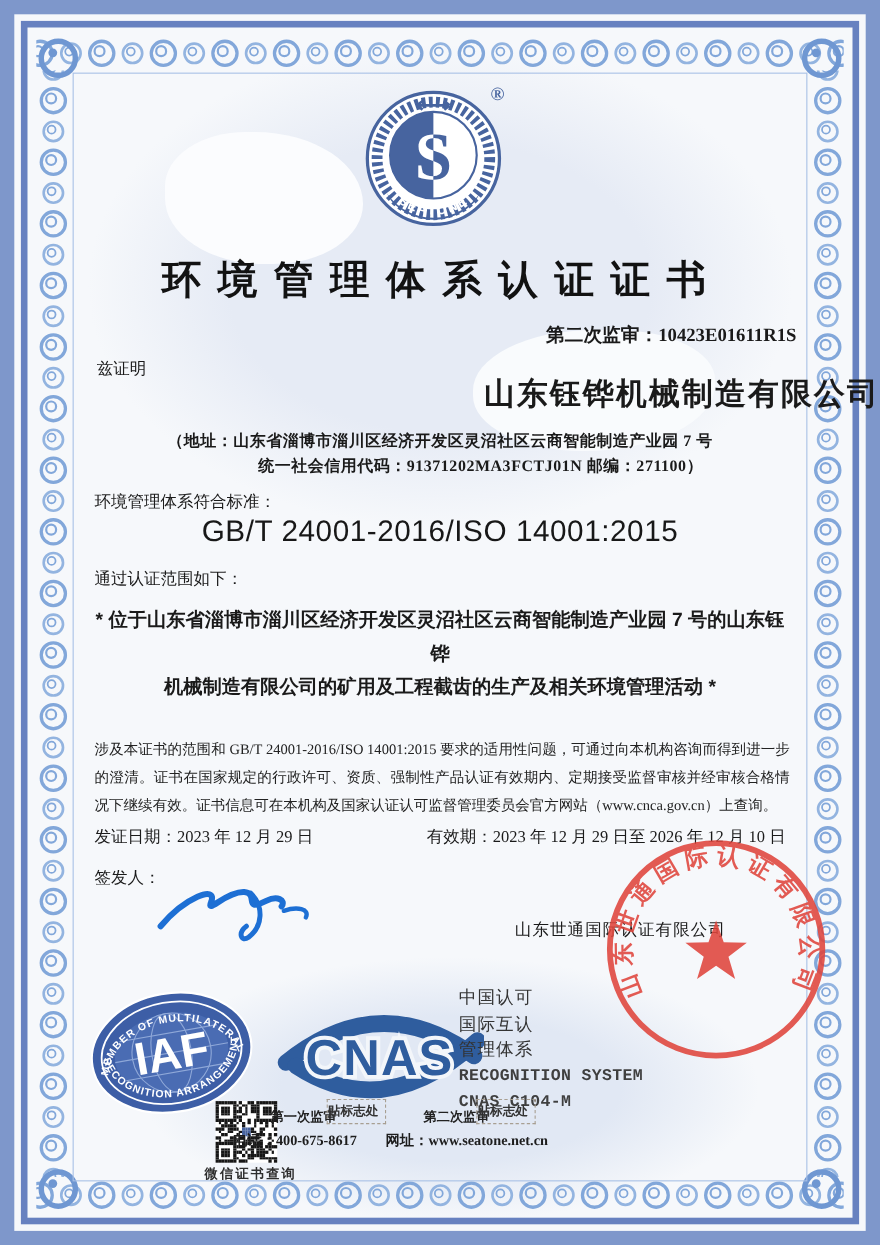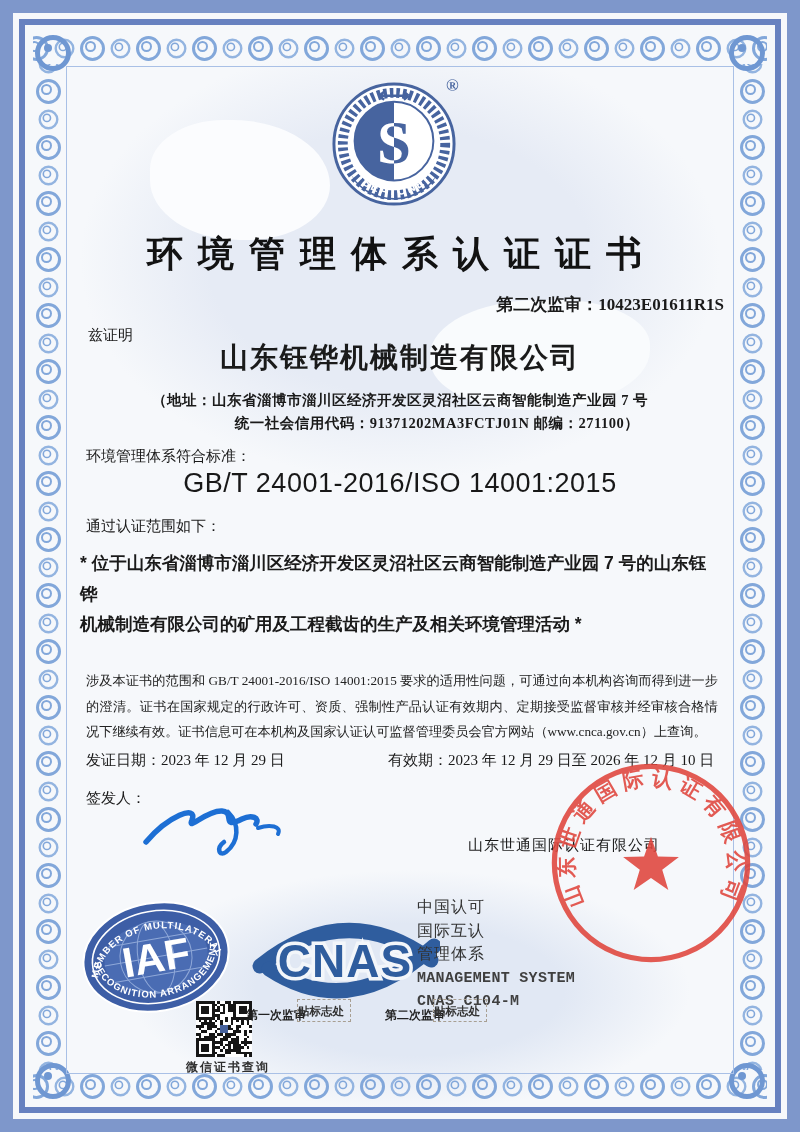--- a/index.html
+++ b/index.html
@@ -33,29 +33,29 @@
   .wm-sweep{left:130px;top:870px;width:560px;height:240px;
     background:radial-gradient(closest-side,#e1e8f4 55%,rgba(225,232,244,0));}
   
   .abs{position:absolute;z-index:3;}
   .seatone{left:330px;top:78px;width:128px;height:132px;}
   .regmark{left:446px;top:76px;font-size:17px;font-weight:bold;color:#47649f;font-family:"Liberation Serif",serif;}
   .title{left:0;top:230px;width:100%;text-align:center;font-size:36px;font-weight:bold;
     letter-spacing:15px;padding-left:4px;box-sizing:border-box;color:#121212;}
   .certno{right:76px;top:293px;font-size:17px;font-weight:bold;}
   .certify{left:88px;top:326px;font-size:15px;}
-  .company{left:0;top:339px;width:100%;text-align:center;font-size:28px;font-weight:bold;
+  .company{left:0;top:339px;width:100%;text-align:right;font-size:28px;font-weight:bold;
     font-family:"Liberation Sans","DejaVu Sans",sans-serif;letter-spacing:2px;}
   .addr{left:0;width:100%;text-align:center;font-size:14.5px;font-weight:bold;letter-spacing:.5px;}
   .addr1{top:391px;} .addr2{top:414px;margin-left:37px;}
   .label{left:86px;font-size:15px;}
   .std-label{top:447px;} .scope-label{top:517px;}
   .standard{left:0;top:468px;width:100%;text-align:center;font-size:27px;
     font-family:"Liberation Sans","DejaVu Sans",sans-serif;color:#181818;letter-spacing:.5px;}
-  .scope{left:80px;top:548px;width:640px;font-size:17.5px;font-weight:bold;
+  .scope{left:80px;top:548px;width:640px;text-align:center;font-size:17.5px;font-weight:bold;
     line-height:1.75;font-family:"Liberation Sans","DejaVu Sans",sans-serif;}
   .disclaimer{left:86px;top:668px;width:632px;font-size:13.2px;line-height:1.95;text-align:justify;color:#222;}
   .daterow{top:751px;font-size:15px;}
   .issue{left:86px;} .valid{left:388px;}
   .signer{left:86px;top:789px;font-size:15px;}
   .signature{left:140px;top:798px;width:185px;height:66px;}
   .issuer{left:468px;top:836px;font-size:15px;letter-spacing:1px;}
   .stamp{left:546px;top:758px;width:210px;height:210px;opacity:.88;}
   .iaf{left:80px;top:900px;width:152px;height:114px;}
   .cnas{left:250px;top:914px;width:190px;height:90px;}
@@ -334,21 +334,21 @@
   <svg class="abs cnas" viewBox="0 0 190 90">
     <path d="M 10,52 Q 95,-16 181,46" stroke="#2f5d9e" stroke-width="15" fill="none" stroke-linecap="round"></path>
     <path d="M 19,55 Q 100,108 184,32" stroke="#2f5d9e" stroke-width="15" fill="none" stroke-linecap="round"></path>
     <text x="95" y="63" text-anchor="middle" font-family="Liberation Sans, DejaVu Sans, sans-serif" font-size="46" font-weight="bold" fill="#2f5d9e" stroke="#f3f6fa" stroke-width="7" style="paint-order:stroke" letter-spacing="1">CNAS</text>
   </svg>
 
   <div class="abs accr">
     <div class="zh">中国认可</div>
     <div class="zh">国际互认</div>
     <div class="zh">管理体系</div>
-    <div class="en">MANAGEMENT SYSTEM</div>
+    <div class="en">RECOGNITION SYSTEM</div>
     <div class="en">CNAS C104-M</div>
   </div>
 
   <div class="abs qr" id="qr">
       <i class="d"></i>
       <i class="d"></i>
       <i class="d"></i>
       <i class="d"></i>
       <i class="d"></i>
       <i class="d"></i>
@@ -789,15 +789,18 @@
       <i class="d"></i>
     </div>
   <div class="abs qr-caption">微信证书查询</div>
 
   <div class="abs audit audit1">第一次监审</div>
   <div class="abs sticker sticker1">贴标志处</div>
   <div class="abs audit audit2">第二次监审</div>
   <div class="abs sticker sticker2">贴标志处</div>
 
   <div class="abs bottom-lines">
+    <div class="contact-line">
+      <span>电话：</span><span>400-675-8617</span><span class="gap"></span><span>网址：</span><span>www.seatone.net.cn</span>
+    </div>
   </div>
 
 </div>
 
 </body></html>

